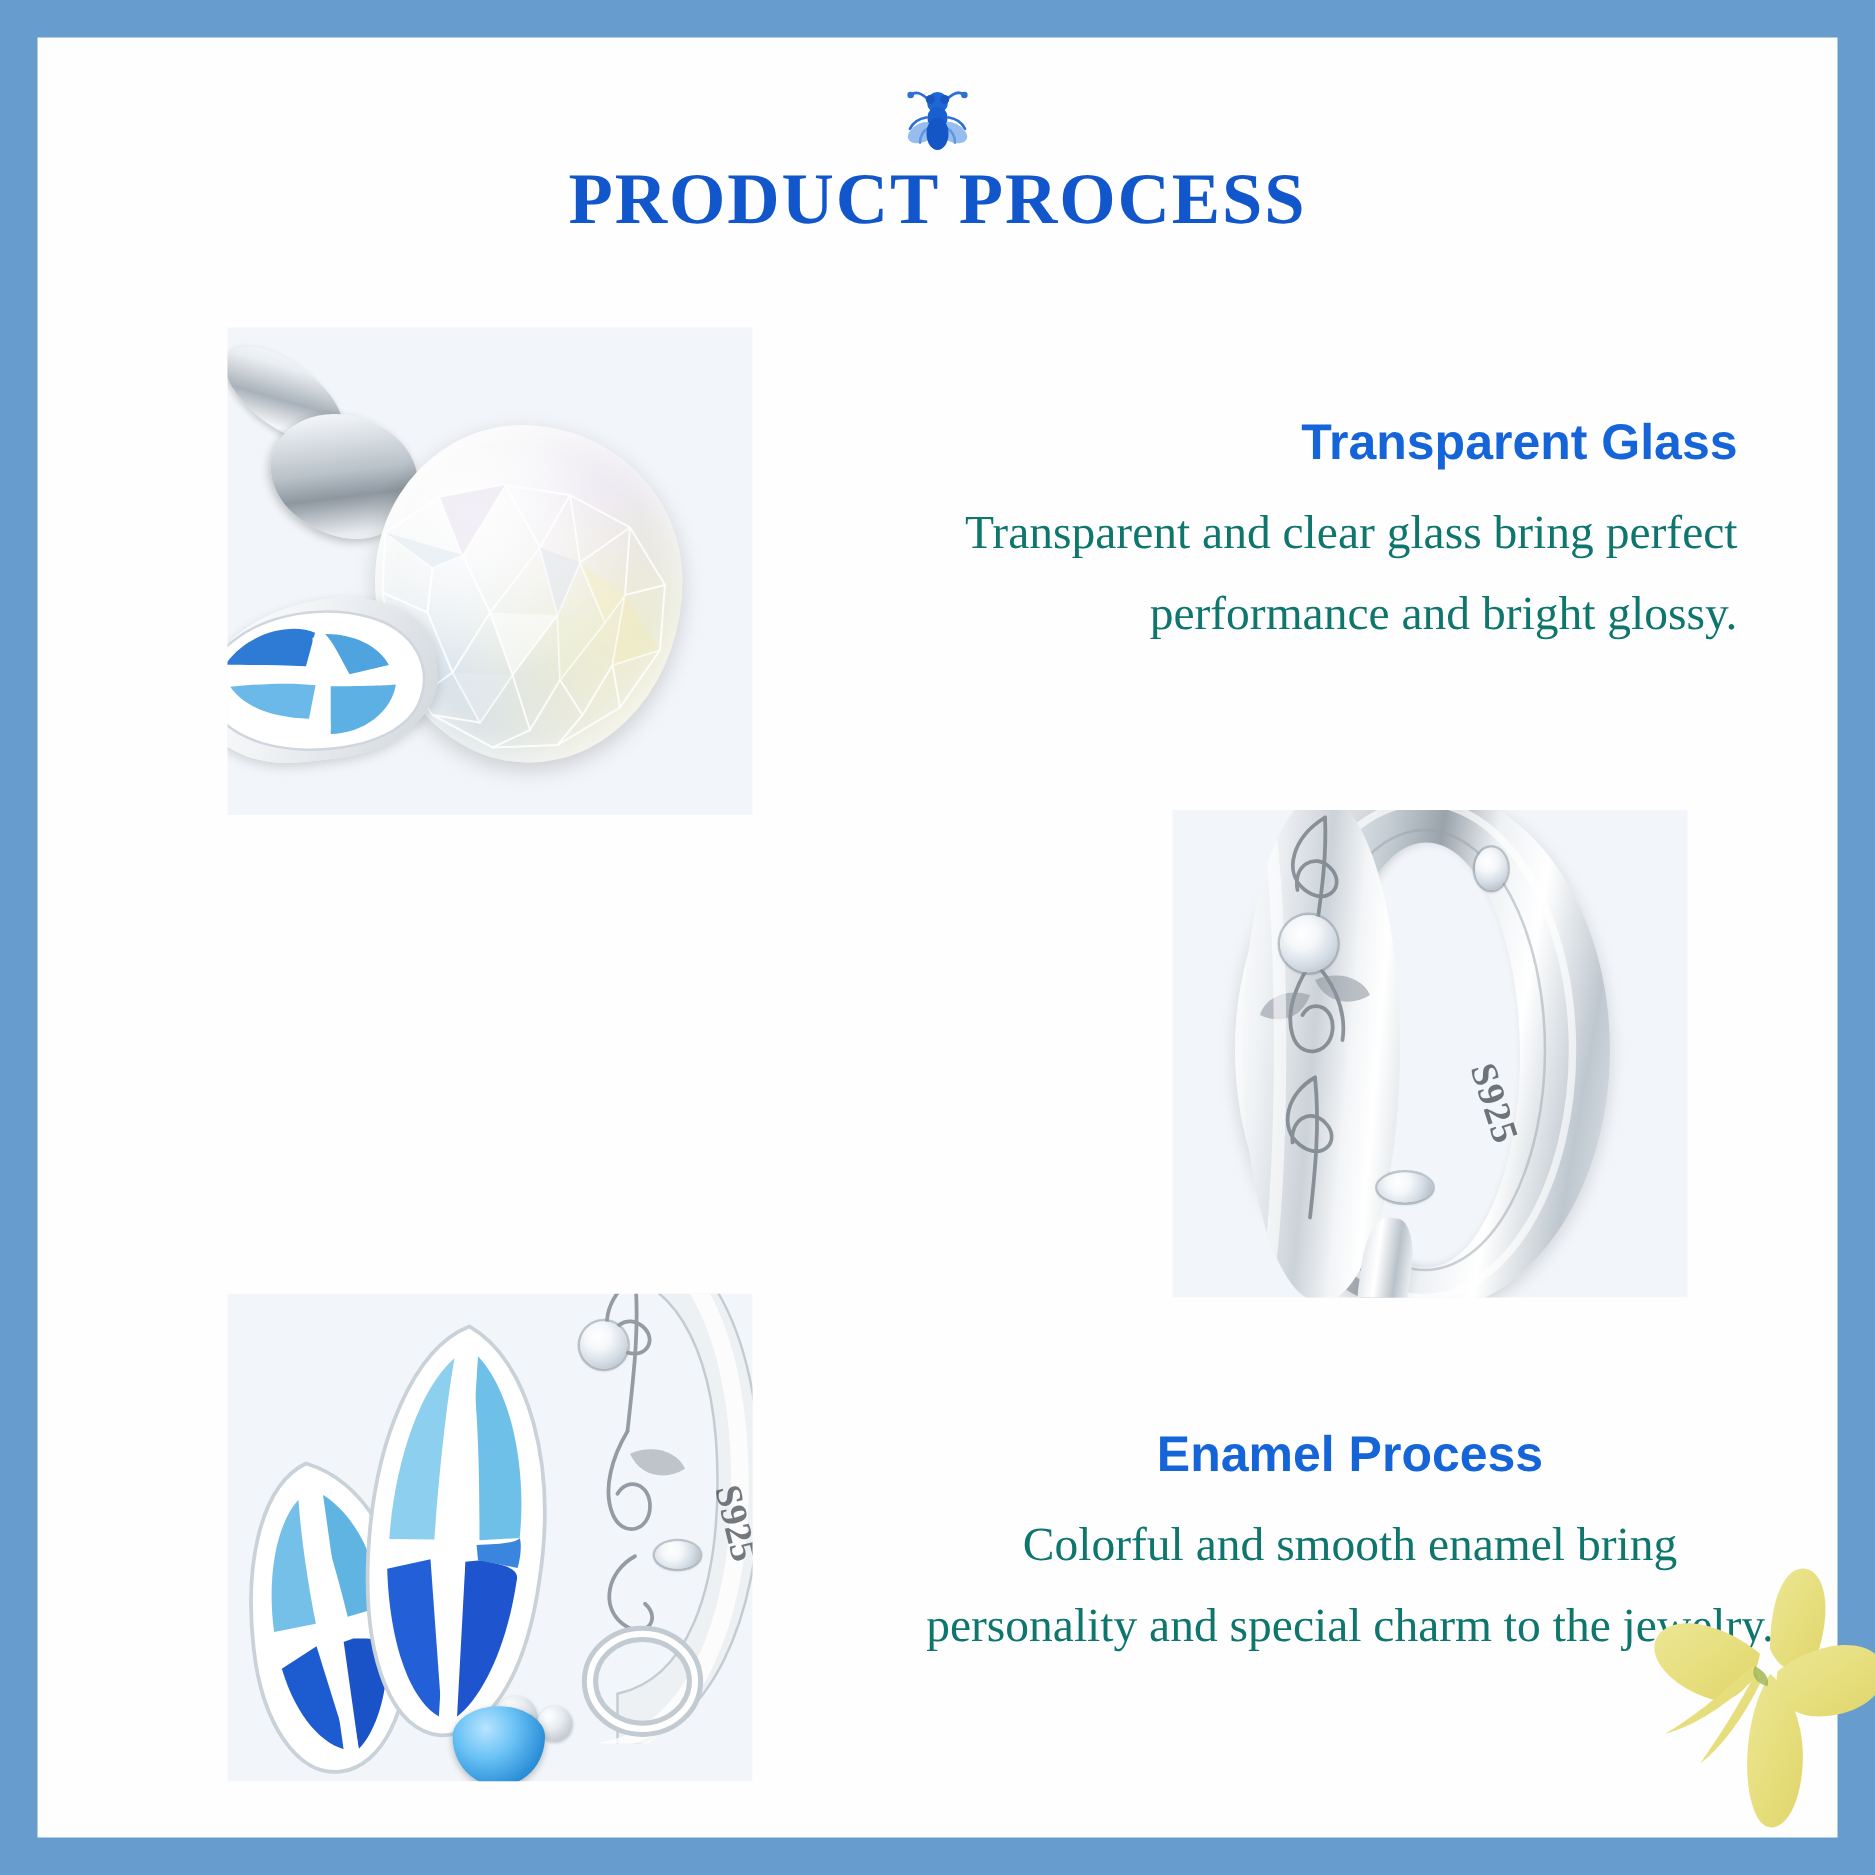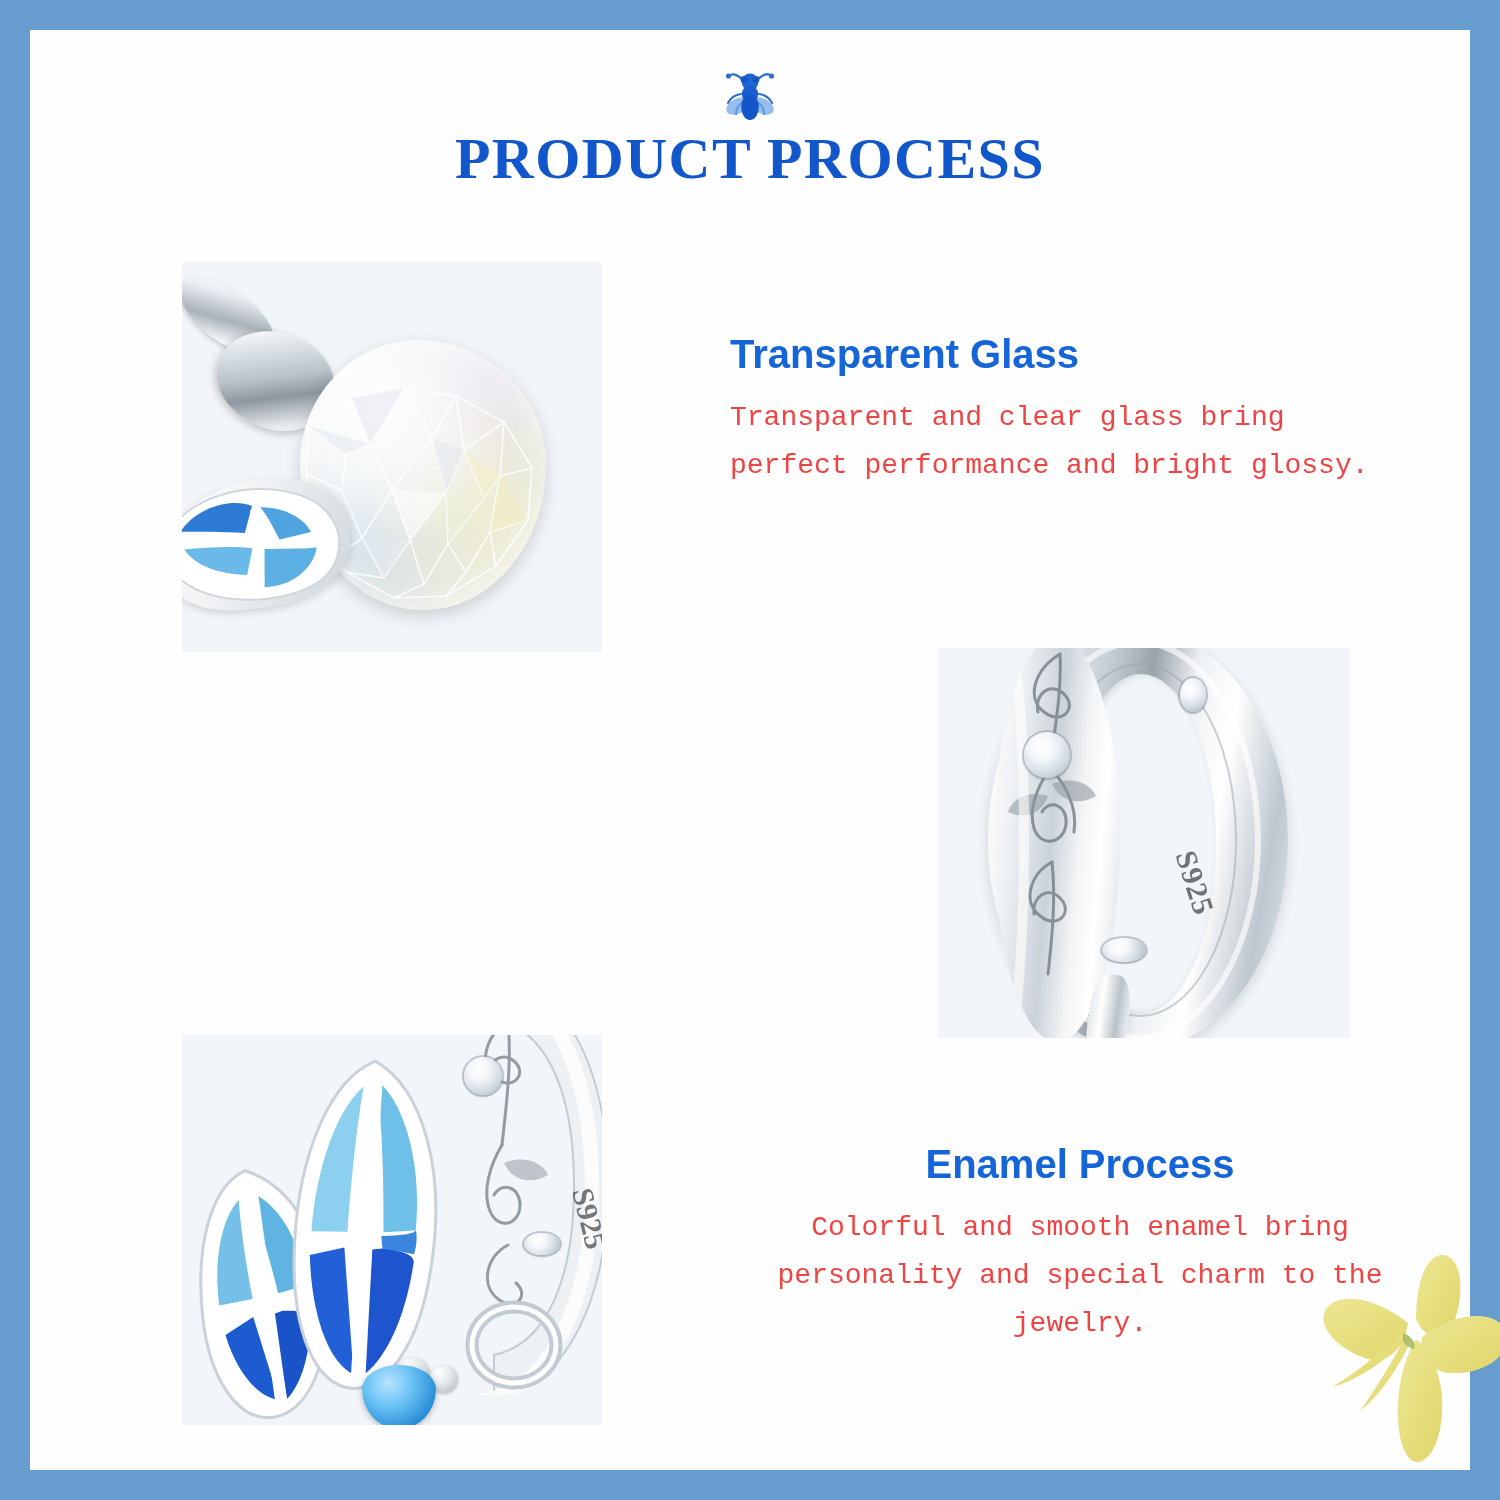--- a/index.html
+++ b/index.html
@@ -74,31 +74,31 @@
   }
   .tb-title {
     font-family: "Liberation Sans", sans-serif;
     font-weight: bold;
     font-size: 40px;
     color: #1565D8;
     line-height: 1.1;
     margin: 0 0 18px 0;
   }
   .tb-body {
-    font-family: Liberation Mono, monospace;
+    font-family: Liberation Serif, serif;
     font-weight: normal;
-    font-size: 28px;
-    color: #ef4444;
+    font-size: 38px;
+    color: #0f766e;
     line-height: 1.72;
     margin: 0;
   }
 
   
   #photo-glass      { left: 152px;  top: 232px;  width: 420px; height: 390px; }
-  #text-glass       { left: 700px;  top: 302px;  width: 660px; text-align: left; }
+  #text-glass       { left: 700px;  top: 302px;  width: 660px; text-align: right; }
 
   
   #photo-silver     { left: 908px;  top: 618px;  width: 412px; height: 390px; }
   #text-silver      { left: 190px;  top: 708px;  width: 642px; text-align: right; }
 
   
   #photo-enamel     { left: 152px;  top: 1005px; width: 420px; height: 390px; }
   #text-enamel      { left: 700px;  top: 1112px; width: 700px; text-align: center; }
 
   

